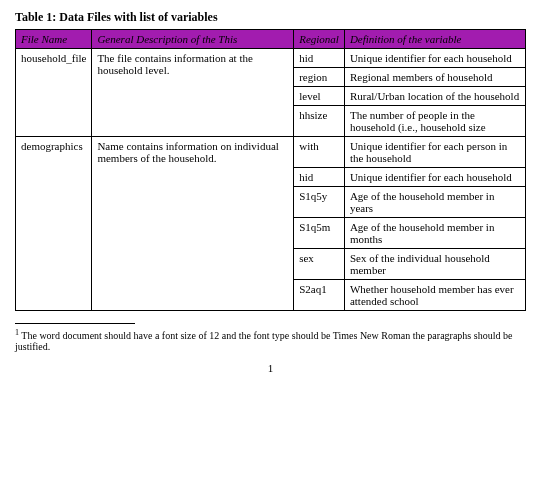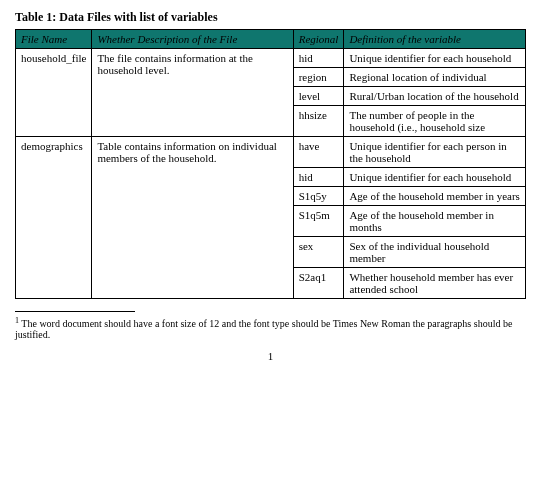--- a/index.html
+++ b/index.html
@@ -31,21 +31,21 @@
     }
 
     table th, table td {
       border: 1px solid #000;
       padding: 3px 5px;
       vertical-align: top;
       text-align: left;
     }
 
     table thead th {
-      background: #0f766e;
+      background: #a21caf;
       font-weight: normal;
       font-style: italic;
     }
 
     .file-name-cell {
       font-weight: normal;
     }
 
     .footnote-divider {
       width: 120px;
@@ -76,48 +76,48 @@
   </style>
 </head>
 <body>
 
 <div class="table-title">Table 1: Data Files with list of variables</div>
 
 <table>
   <thead>
     <tr>
       <th>File Name</th>
-      <th>Whether Description of the File</th>
+      <th>General Description of the This</th>
       <th>Regional</th>
       <th>Definition of the variable</th>
     </tr>
   </thead>
   <tbody id="table-body">
   <tr>
         <td rowspan="4" class="file-name-cell">household_file</td>
         <td rowspan="4">The file contains information at the household level.</td>
         <td class="var-cell">hid</td>
         <td>Unique identifier for each household</td>
       </tr>
       <tr>
         <td class="var-cell">region</td>
-        <td>Regional location of individual</td>
+        <td>Regional members of household</td>
       </tr>
       <tr>
         <td class="var-cell">level</td>
         <td>Rural/Urban location of the household</td>
       </tr>
       <tr>
         <td class="var-cell">hhsize</td>
         <td>The number of people in the household (i.e., household size</td>
       </tr>
       <tr>
         <td rowspan="6" class="file-name-cell">demographics</td>
-        <td rowspan="6">Table contains information on individual members of the household.</td>
-        <td class="var-cell">have</td>
+        <td rowspan="6">Name contains information on individual members of the household.</td>
+        <td class="var-cell">with</td>
         <td>Unique identifier for each person in the household</td>
       </tr>
       <tr>
         <td class="var-cell">hid</td>
         <td>Unique identifier for each household</td>
       </tr>
       <tr>
         <td class="var-cell">S1q5y</td>
         <td>Age of the household member in years</td>
       </tr>

